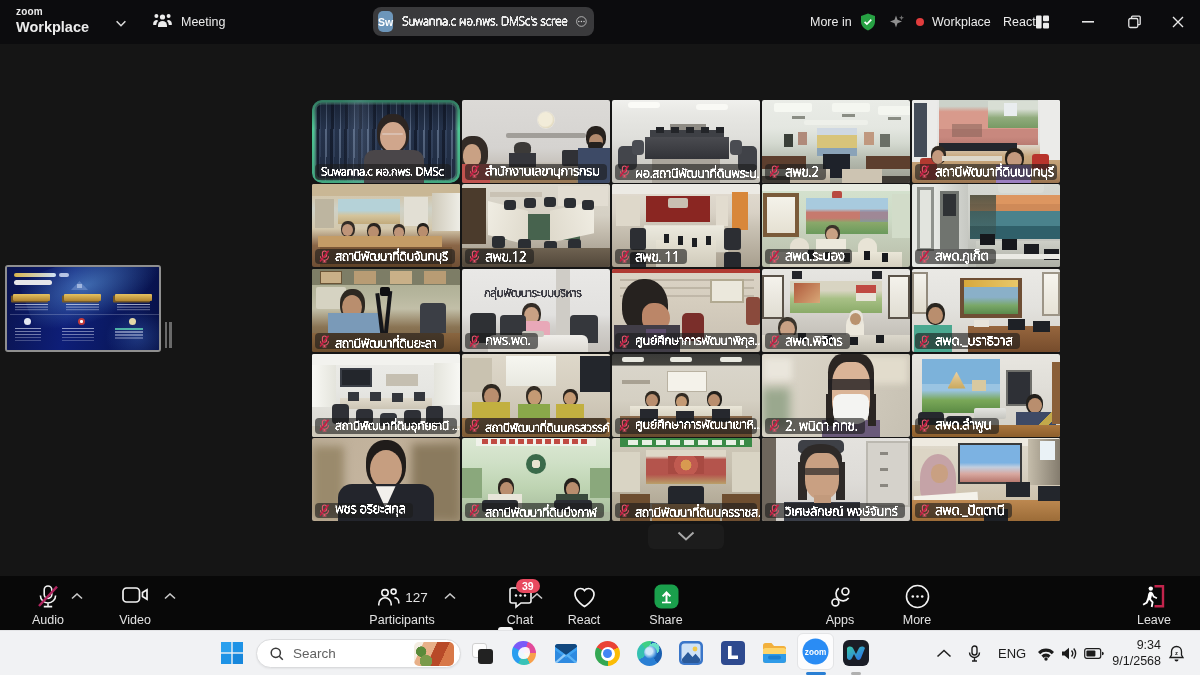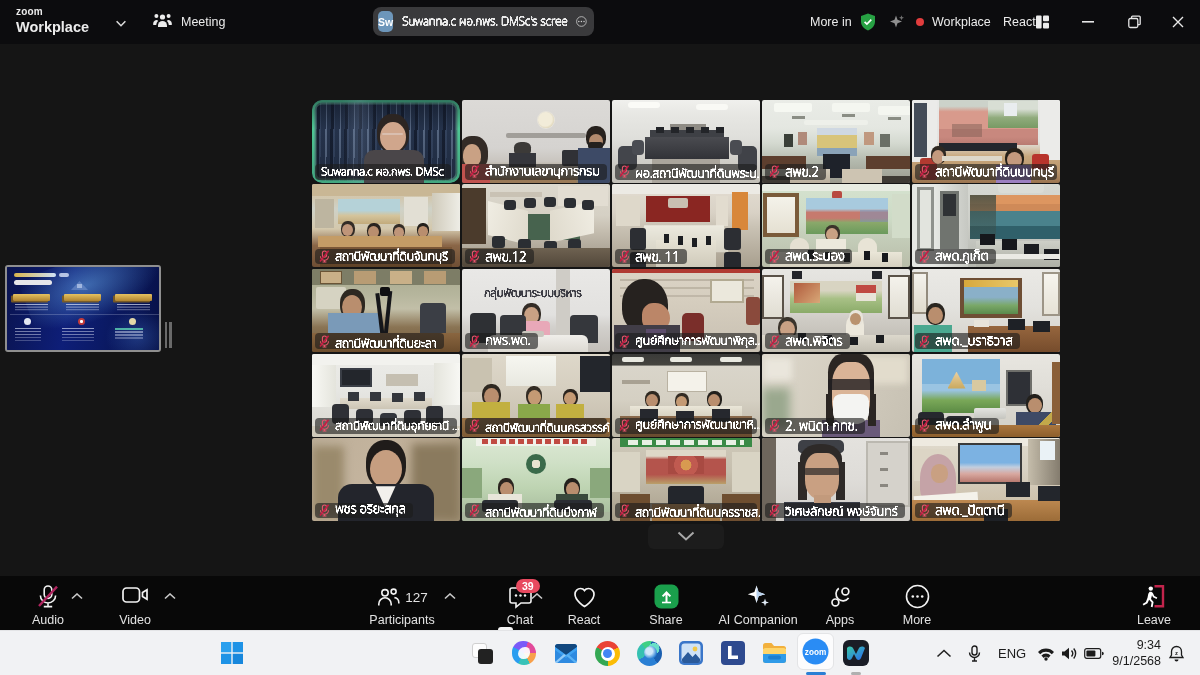--- a/index.html
+++ b/index.html
@@ -171,27 +171,20 @@
           <path d="M12.5 20.5S3 14.8 3 8.3C3 4.9 5.6 2.5 8.6 2.5c1.7 0 3.1.8 3.9 2 .8-1.2 2.2-2 3.9-2 3 0 5.6 2.4 5.6 5.8 0 6.5-9.5 12.2-9.5 12.2z" stroke="#f2f2f2" stroke-width="1.7" fill="none"></path>
         </svg>
       </div>React</div>
  <div class="b" style="left:640px;width:52px"><div class="ic">
         <svg width="25" height="25" viewBox="0 0 25 25">
           <rect x="0.5" y="0.5" width="24" height="24" rx="6.5" fill="#1aa04c"></rect>
           <path d="M12.5 18v-9M8.6 12.4l3.9-3.9 3.9 3.9" stroke="#fff" stroke-width="2" fill="none"></path>
           <path d="M8 18.5h9" stroke="#fff" stroke-width="1.6"></path>
         </svg>
       </div>Share</div>
- <div class="b" style="left:712px;width:92px"><div class="ic">
-        <svg width="26" height="26" viewBox="0 0 26 26">
-          <path d="M11.5 2.5l2.1 6.6 6.6 2.1-6.6 2.1-2.1 6.6-2.1-6.6-6.6-2.1 6.6-2.1z" fill="#fff"></path>
-          <path d="M11.5 2.5l2.1 6.6 6.6 2.1-6.6 2.1-2.1 6.6" fill="#b9d2ee"></path>
-          <path d="M20 15.5l1 2.9 2.9 1-2.9 1-1 2.9-1-2.9-2.9-1 2.9-1z" fill="#e2ecf8"></path>
-        </svg>
-      </div>AI Companion</div>
  <div class="b" style="left:814px;width:52px"><div class="ic">
         <svg width="25" height="24" viewBox="0 0 25 24">
           <g stroke="#f2f2f2" stroke-width="1.7" fill="none">
             <path d="M10.8 3.2a7 7 0 1 0 9.8 9.8"></path>
             <circle cx="17.4" cy="6.4" r="3.4"></circle>
             <circle cx="7.4" cy="17.4" r="3.4"></circle>
           </g>
         </svg>
       </div>Apps</div>
  <div class="b" style="left:891px;width:52px"><div class="ic">
@@ -215,20 +208,28 @@
 <div style="position:absolute;left:498px;top:627px;width:15px;height:5px;background:#f4f4f4;border-radius:3px 3px 0 0"></div>
 <div id="wb">
  <svg class="it" style="left:221px;top:11px" width="22" height="22" viewBox="0 0 22 22">
       <g fill="#1e93e6">
         <rect x="0" y="0" width="10.3" height="10.3" fill="#2aa0ee"></rect>
         <rect x="11.7" y="0" width="10.3" height="10.3"></rect>
         <rect x="0" y="11.7" width="10.3" height="10.3"></rect>
         <rect x="11.7" y="11.7" width="10.3" height="10.3" fill="#1787dc"></rect>
       </g>
     </svg>
+ <div class="it" style="left:256px;top:8px;width:205px;height:29px;background:#fff;border:1px solid #dadbdd;border-radius:15px;box-shadow:0 1px 2px rgba(0,0,0,.06)">
+   <svg style="position:absolute;left:13px;top:7px" width="14" height="14" viewBox="0 0 14 14">
+        <circle cx="5.8" cy="5.8" r="4.6" stroke="#3a3a3a" stroke-width="1.5" fill="none"></circle>
+        <path d="M9.3 9.3l3.5 3.5" stroke="#3a3a3a" stroke-width="1.5"></path>
+      </svg>
+   <span style="position:absolute;left:36px;top:6px;font-size:13.5px;color:#616161">Search</span>
+   <i style="position:absolute;display:block;right:6px;top:2px;width:40px;height:24px;border-radius:5px;background:radial-gradient(circle at 30% 80%,#7a9a4a 0 18%,transparent 19%),radial-gradient(circle at 18% 40%,#5a8a3a 0 14%,transparent 15%),linear-gradient(115deg,#f4ede2 0 18%,#e8b088 20% 45%,#b84a28 46% 70%,#d87848 70%)"></i>
+ </div>
  <div class="it" style="left:470px;top:10px;width:24px;height:24px">
       <i style="position:absolute;display:block;left:2px;top:2px;width:15px;height:15px;background:#fdfdfd;border:1px solid #d0d0d0;border-radius:3px"></i>
       <i style="position:absolute;display:block;left:8px;top:8px;width:15px;height:15px;background:#222;border-radius:3px"></i>
     </div>
  <div class="it" style="left:512px;top:10px;width:24px;height:24px;border-radius:47% 53% 50% 50%;background:conic-gradient(from 210deg,#2a9ef0 0 90deg,#7a5af8 90deg 170deg,#e24a9a 170deg 240deg,#f8a04a 240deg 300deg,#38c2b8 300deg 360deg)">
       <i style="position:absolute;display:block;left:6px;top:6px;width:12px;height:12px;background:rgba(255,255,255,.92);border-radius:60% 40% 55% 45%"></i>
     </div>
  <svg class="it" style="left:554px;top:11px" width="24" height="22" viewBox="0 0 24 22">
       <rect x="1" y="2" width="22" height="19" rx="3" fill="#2e8ae0"></rect>
       <path d="M1 5a3 3 0 0 1 3-3h16a3 3 0 0 1 3 3l-11 8z" fill="#12487e"></path>

